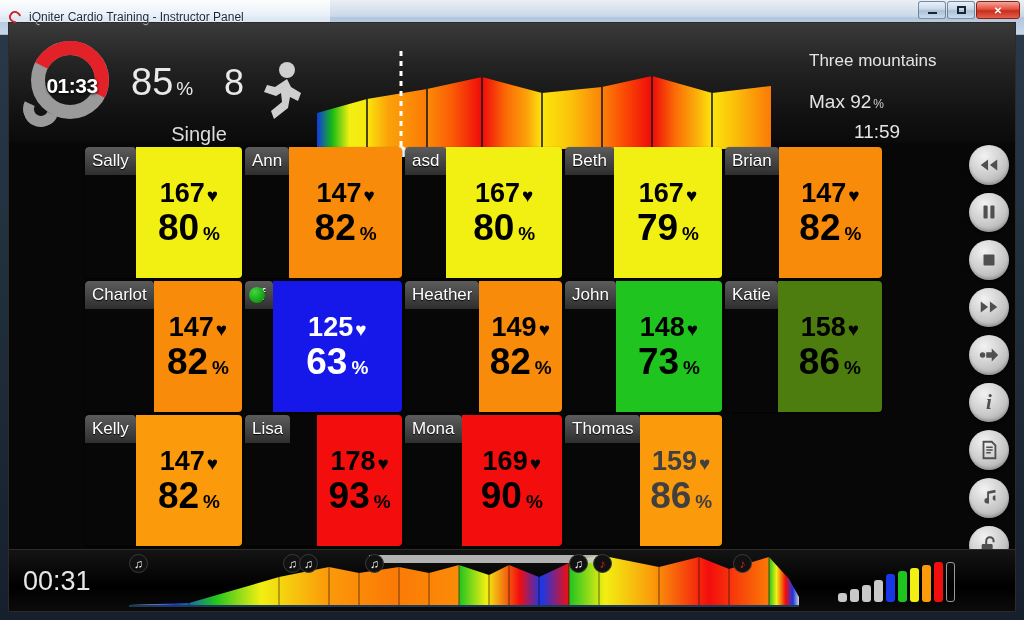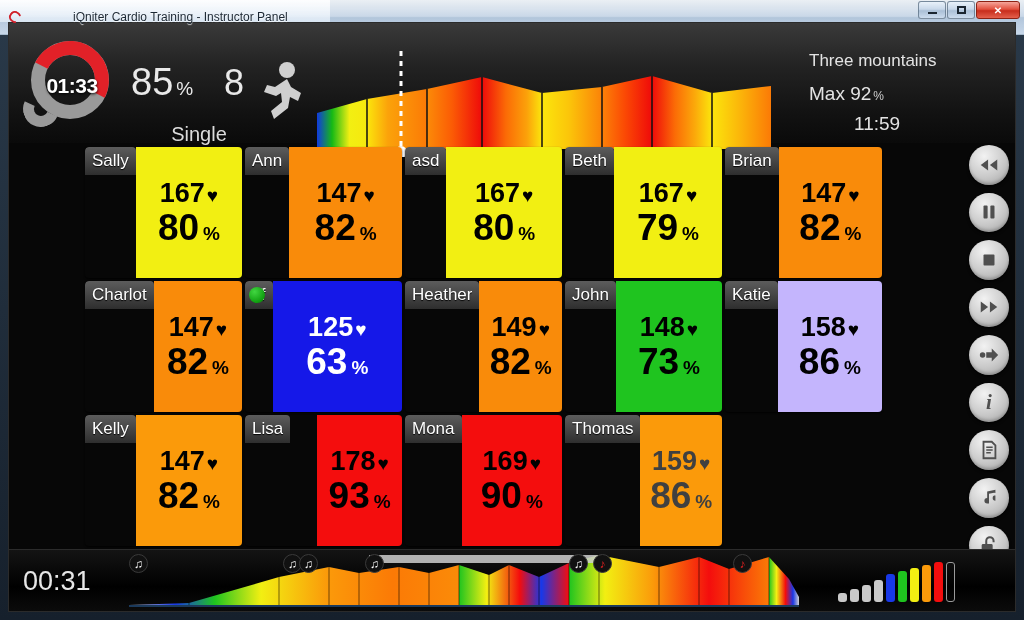--- a/index.html
+++ b/index.html
@@ -16,21 +16,21 @@
     padding: 0;
   }
   .desktop-bg {
     position:absolute; left:0; top:0; width:1024px; height:620px;
     background: linear-gradient(180deg,#2a3a4a 0%, #16202c 100%);
   }
   .titlebar {
     position: absolute; left: 0; top: 0; width: 1024px; height: 35px;
     background: linear-gradient(180deg, rgba(245,249,253,.95) 0%, rgba(214,228,244,.93) 48%, rgba(188,208,230,.93) 52%, rgba(208,224,242,.95) 100%);
     border-bottom: 1px solid rgba(120,150,180,.6);
-    display: flex; align-items: center; gap: 44px;
+    display: flex; align-items: center;
   }
   .titlebar .glass-left{
     position:absolute; left:0; top:0; height:22px; width:330px;
     background: linear-gradient(180deg, rgba(255,255,255,.9), rgba(230,240,250,.75));
     border-right:1px solid rgba(255,255,255,.0);
   }
   .title-icon {
     position: relative; z-index:3;
     margin-left: 7px; width: 15px; height: 15px; flex: none;
     display:flex; align-items:center; justify-content:center;
@@ -129,21 +129,21 @@
 
   
   .profile {
     position: absolute; left: 300px; top: 22px; width: 470px; height: 112px;
   }
   .profile svg { width: 470px; height: 112px; display: block; }
 
   .session-info {
     position: absolute; left: 800px; top: 28px; color: #e3e3e3;
   }
-  .session-name { font-size: 17px; font-weight: 300; margin-bottom: 12px; }
+  .session-name { font-size: 17px; font-weight: 300; margin-bottom: 20px; }
   .session-max  { font-size: 19px; font-weight: 300; margin-bottom: 8px; }
   .session-max .unit { font-size: 12px; margin-left: 2px; color: #cfcfcf; }
   .session-dur  { font-size: 19px; font-weight: 300; margin-left: 45px; }
 
   
   .grid {
     position: absolute; left: 76px; top: 124px; width: 880px; height: 420px;
   }
   .row { display: flex; gap: 3px; margin-bottom: 3px; }
   .tile {
@@ -495,21 +495,21 @@
               <div class="tile-pct">
                 <span>73</span>
                 <span class="unit">%</span>
               </div>
             </div>
           </div>
           <div class="tile">
             <div class="tile-head">
               <div class="tile-name">Katie</div>
             </div>
-            <div class="tile-body" style="background: #c4b5fd; color: rgb(0, 0, 0);">
+            <div class="tile-body" style="background: #4d7c0f; color: rgb(0, 0, 0);">
               <div class="tile-hr">
                 <span>158</span>
                 <span class="heart">♥</span>
               </div>
               <div class="tile-pct">
                 <span>86</span>
                 <span class="unit">%</span>
               </div>
             </div>
           </div>

